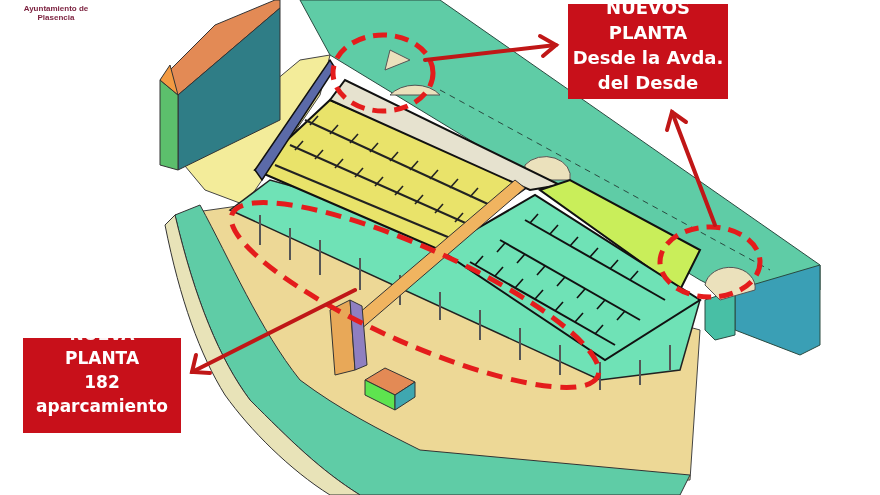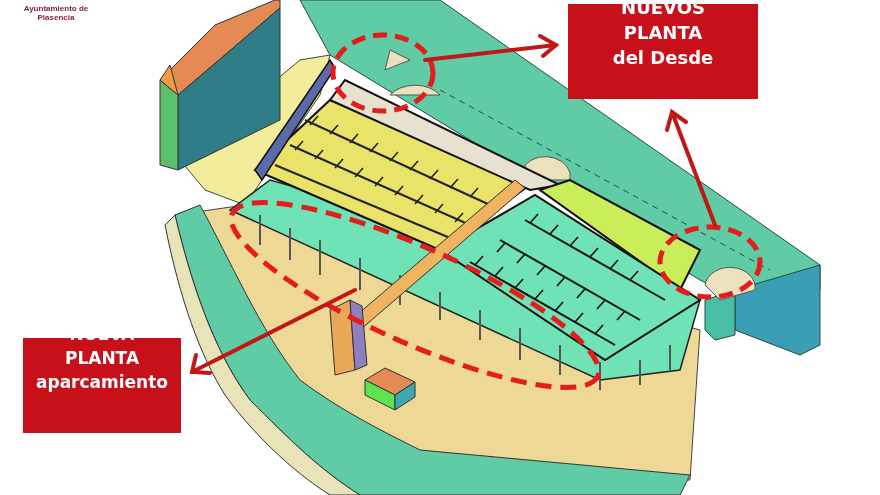--- a/index.html
+++ b/index.html
@@ -1,20 +1,20 @@
 <!DOCTYPE html>
 <html><head>
 <meta charset="utf-8">
 <style>
   html,body{margin:0;padding:0;background:#ffffff;}
   body{width:880px;height:495px;position:relative;overflow:hidden;font-family:"Liberation Sans",sans-serif;}
   #stage{position:absolute;left:0;top:0;width:880px;height:495px;}
   .logo{position:absolute;left:6px;top:4px;width:100px;text-align:center;color:#7a1f3d;font-family:"Liberation Sans",sans-serif;font-size:8px;line-height:9px;font-weight:bold;}
   .callout{position:absolute;background:#c8101a;color:#ffffff;font-family:"DejaVu Sans",sans-serif;font-weight:bold;text-align:center;box-sizing:border-box;overflow:hidden;}
-  .callout-top{left:568px;top:4px;width:190px;height:95px;font-size:18px;line-height:25px;padding-top:0;}
+  .callout-top{left:568px;top:4px;width:160px;height:95px;font-size:18px;line-height:25px;padding-top:0;}
   .callout-top .l0{margin-top:-9px;}
   .callout-bottom{left:23px;top:338px;width:158px;height:95px;font-size:17px;line-height:24px;}
   .callout-bottom .l0{margin-top:-16px;opacity:.95;}
   .callout span{display:block;white-space:nowrap;}
 </style>
 </head>
 <body>
 
 <div id="stage">
   <svg width="880" height="495" viewBox="0 0 880 495" xmlns="http://www.w3.org/2000/svg">
@@ -144,21 +144,23 @@
   </svg>
 
   <div class="logo">
     <div>Ayuntamiento de</div>
     <div>Plasencia</div>
   </div>
 
   <div class="callout callout-top">
     <span class="l0">NUEVOS</span>
     <span>PLANTA</span>
+    <span>Desde la Avda.</span>
     <span>del Desde</span>
   </div>
 
   <div class="callout callout-bottom">
     <span class="l0">NUEVA</span>
     <span>PLANTA</span>
+    <span>182</span>
     <span>aparcamiento</span>
   </div>
 </div>
 
 </body></html>

